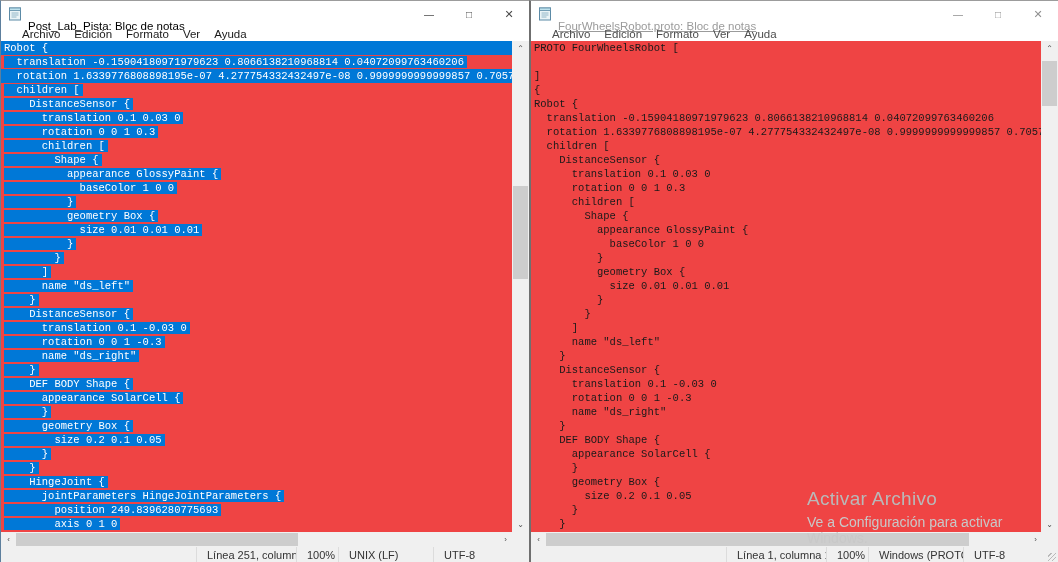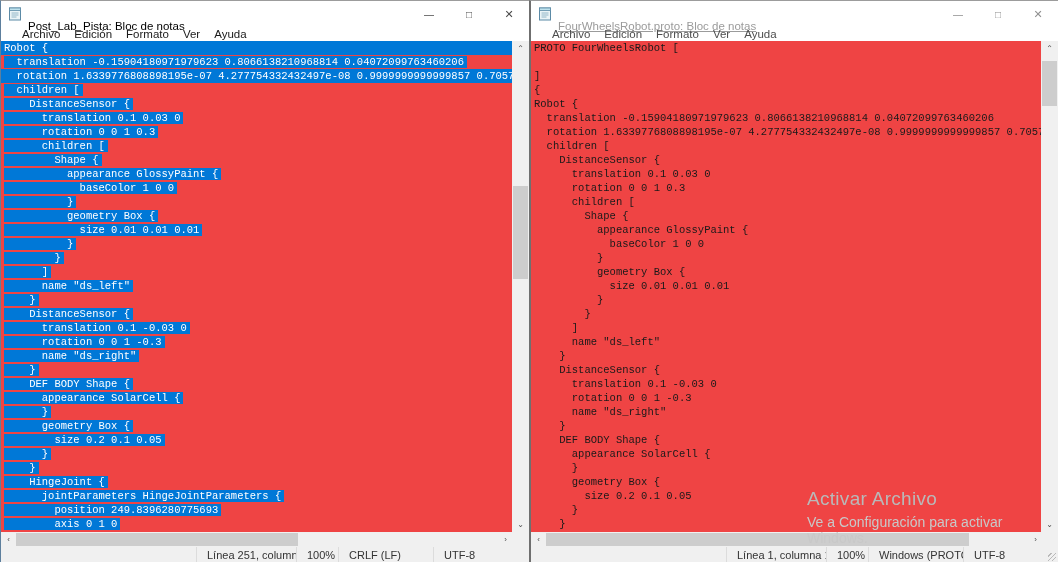--- a/index.html
+++ b/index.html
@@ -101,21 +101,21 @@
     <div class="hscroll">
       <div class="arrow larr">‹</div>
       <div class="hthumb" style="left:15px; width:282px;"></div>
       <div class="arrow rarr">›</div>
     </div>
     <div class="corner"></div>
     <div class="statusbar">
       <div class="spacer"></div>
       <div class="scell pos">Línea 251, columna 1</div>
       <div class="scell zoom">100%</div>
-      <div class="scell eol">CRLF (LF)</div>
+      <div class="scell eol">UNIX (LF)</div>
       <div class="scell enc">UTF-8</div>
     </div>
   </div>
 
   <div class="window right">
     <div class="titlebar">
       <svg class="npicon" viewBox="0 0 14 14">
         <rect x="1.5" y="1" width="11" height="12" fill="#eaf4f7" stroke="#5b8aa6" stroke-width="1"></rect>
         <rect x="1.5" y="1" width="11" height="2.5" fill="#bfe3ee" stroke="#5b8aa6" stroke-width="0.8"></rect>
         <line x1="3.5" y1="6" x2="10.5" y2="6" stroke="#7fa8bd" stroke-width="0.8"></line>

